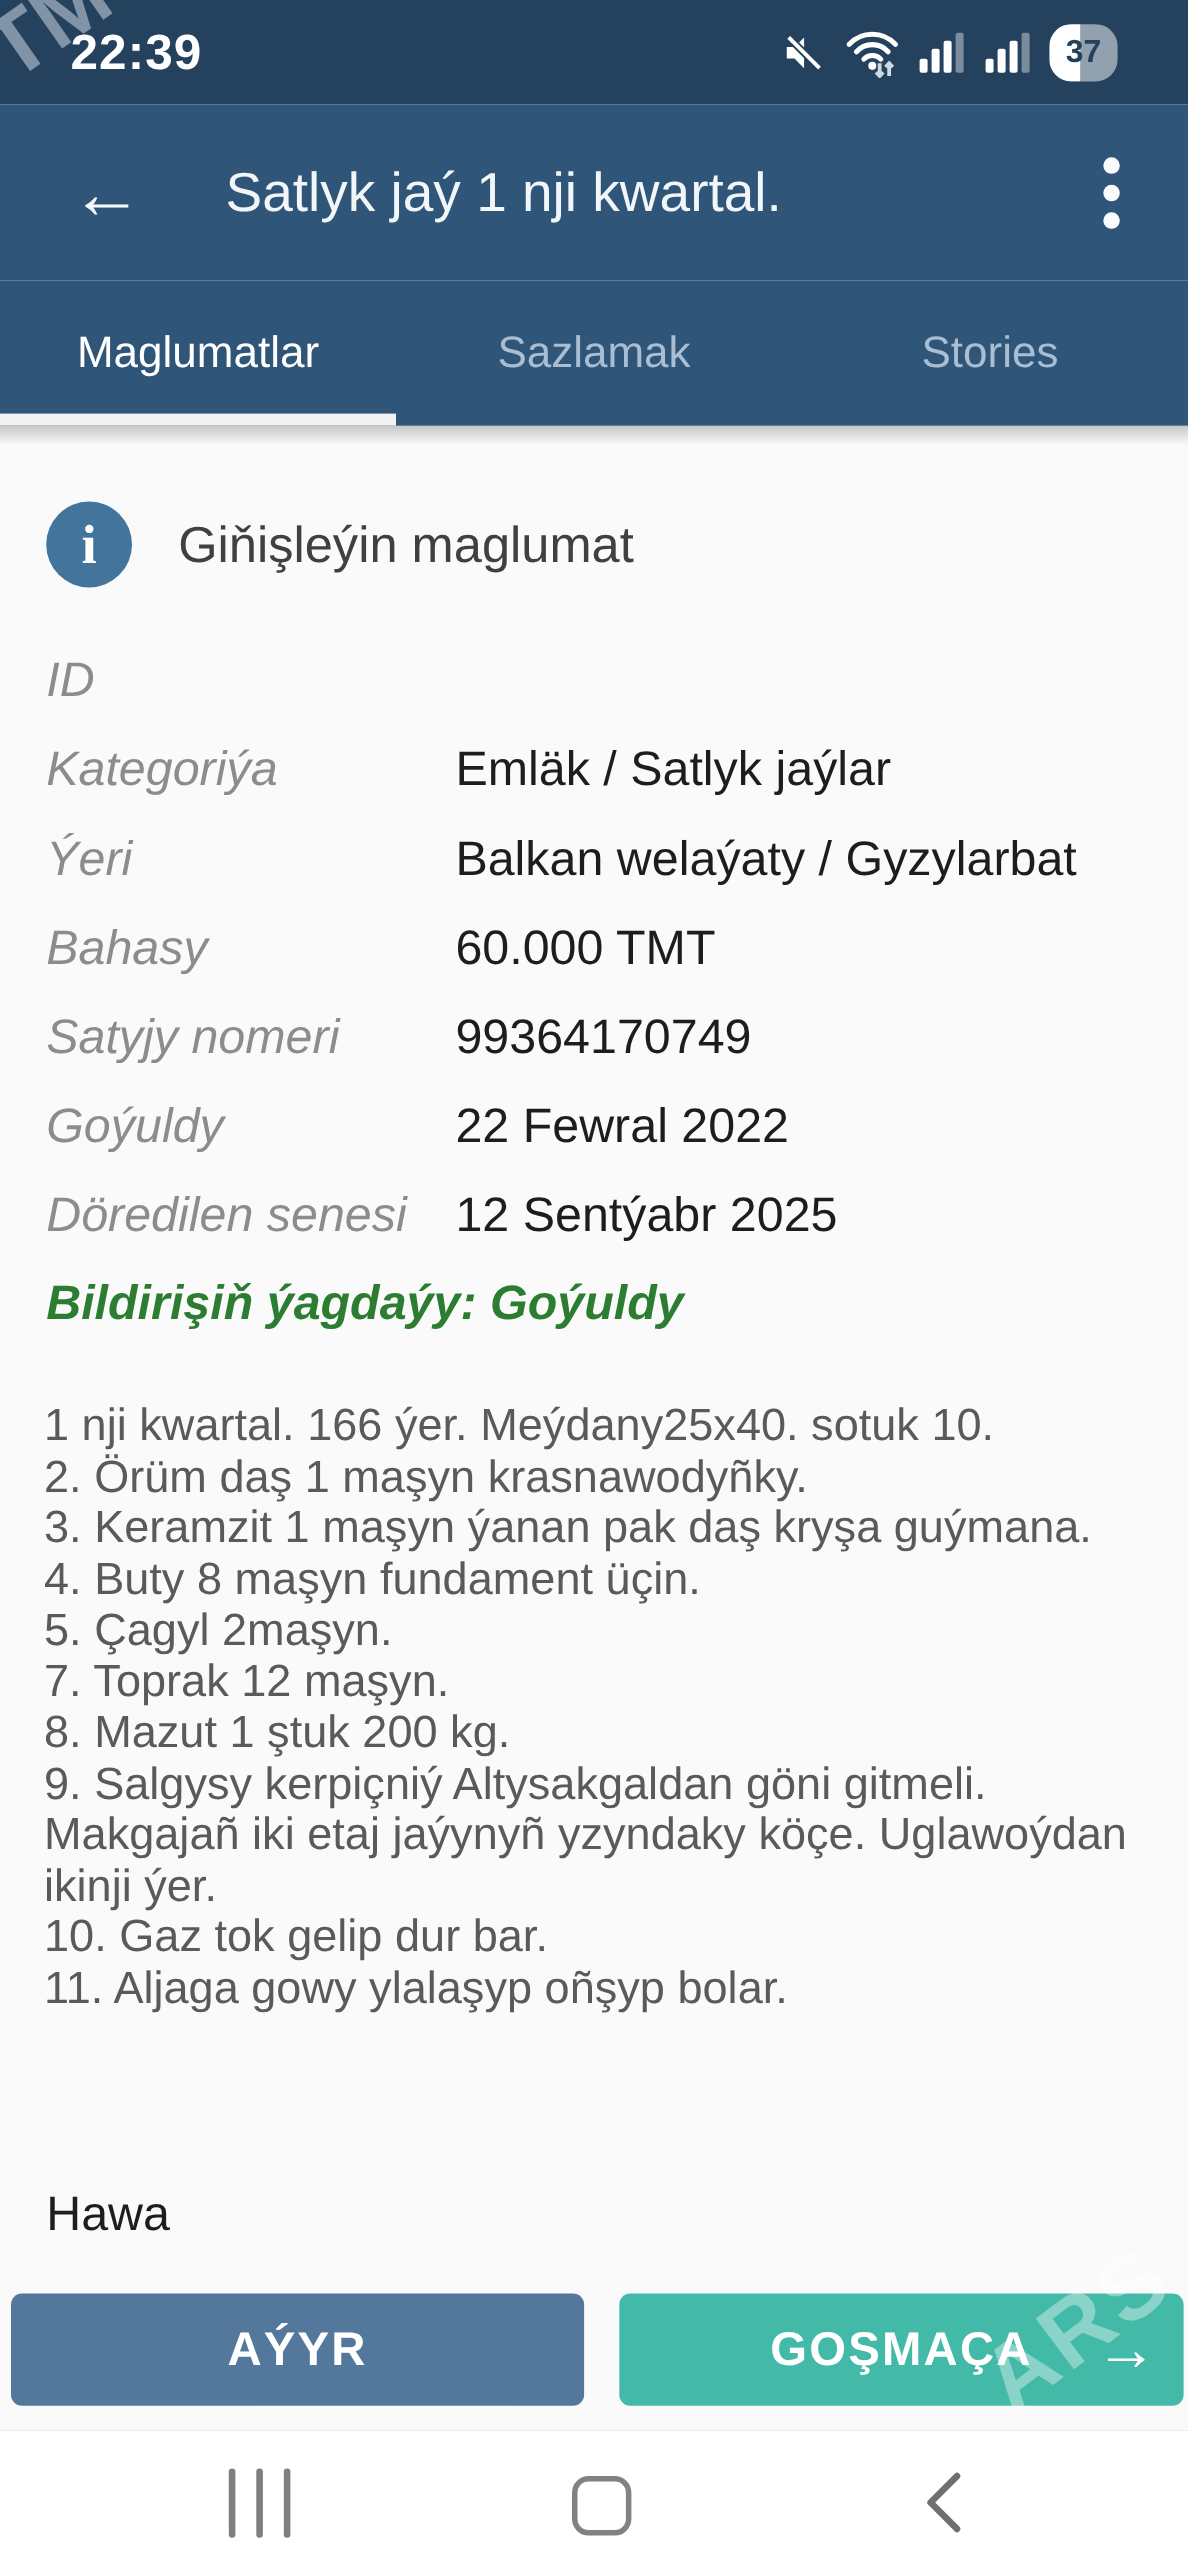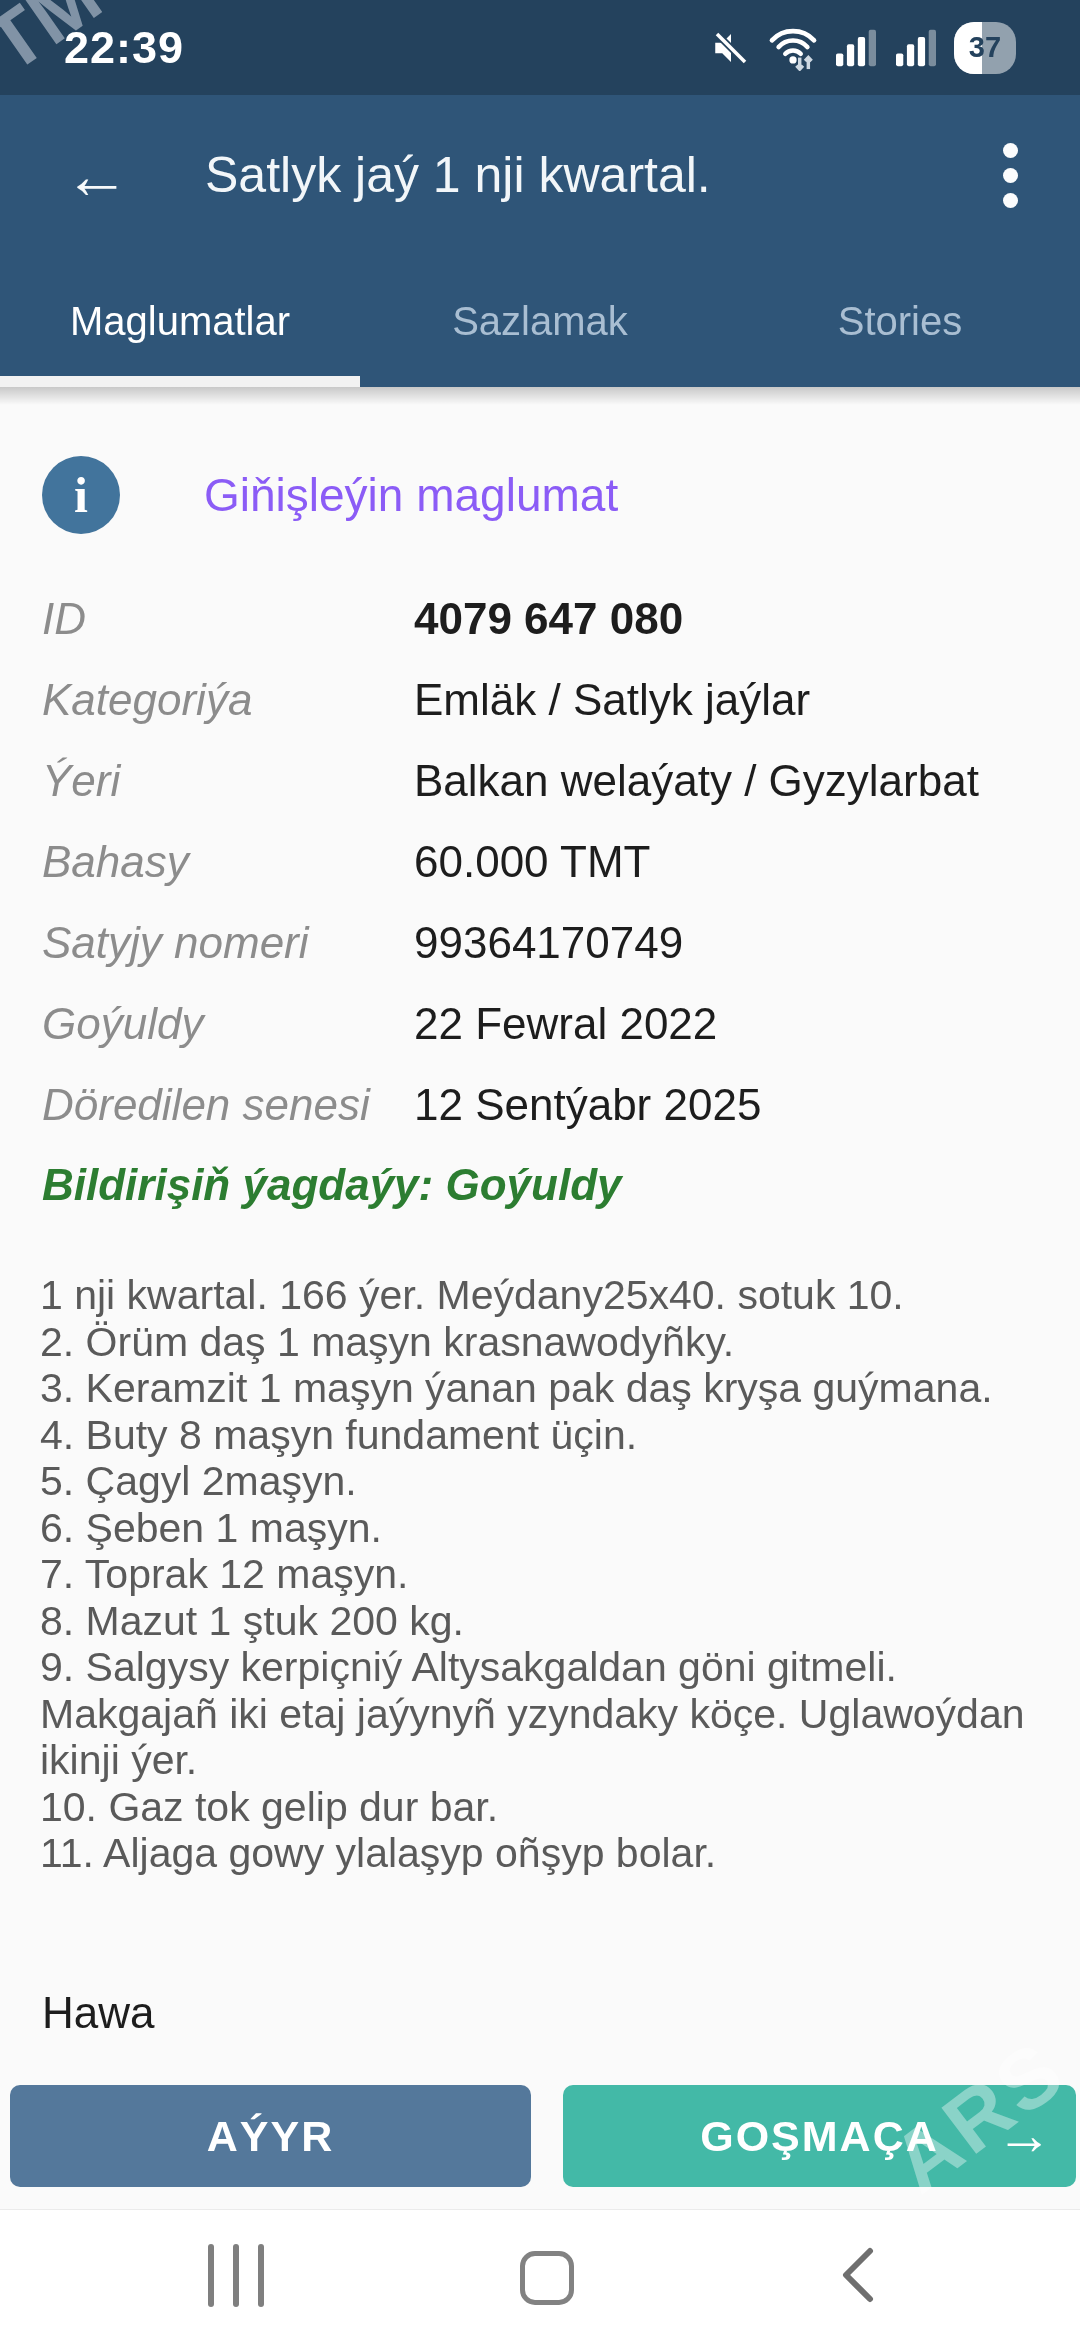--- a/index.html
+++ b/index.html
@@ -30,21 +30,21 @@
   .tab-bar{position:absolute;left:0;top:255px;width:1080px;height:132px;background:#2f5578;display:flex;}
   .tab{flex:1;display:flex;align-items:center;justify-content:center;font-size:40px;color:#a9bed2;}
   .tab.active{color:#ffffff;}
   .tab-indicator{position:absolute;left:0;bottom:0;width:360px;height:11px;background:#f2f2f2;}
   .tab-shadow{position:absolute;left:0;top:387px;width:1080px;height:18px;
     background:linear-gradient(to bottom,rgba(0,0,0,0.20),rgba(0,0,0,0));}
   
   .info-row{position:absolute;left:42px;top:455px;height:80px;display:flex;align-items:center;gap:42px;}
   .info-circle{width:78px;height:78px;border-radius:50%;background:#42749c;display:flex;align-items:center;justify-content:center;
     color:#fff;font-size:50px;font-weight:700;font-family:"Liberation Serif",serif;}
-  .info-title{font-size:46px;color:#8b5cf6;margin-left:42px;}
+  .info-title{font-size:46px;color:#404040;}
   
   .details{position:absolute;left:42px;top:578px;width:1000px;}
   .details .row{height:81px;display:flex;align-items:center;}
   .details .label{width:372px;font-size:44px;color:#8c8c8c;font-style:italic;}
   .details .value{font-size:44px;color:#1d1d1d;}
   .details .row:first-child .value{font-weight:700;}
   .status-green{position:absolute;left:42px;top:1160px;font-size:44px;font-weight:700;font-style:italic;color:#2c7d31;}
   
   .description{position:absolute;left:40px;top:1272px;width:1012px;font-size:41px;line-height:46.5px;color:#5a5a5a;}
   
@@ -144,21 +144,20 @@
   <div class="tab-shadow"></div>
 
   <div class="info-row">
     <div class="info-circle">i</div>
     <div class="info-title">Giňişleýin maglumat</div>
   </div>
 
   <div class="details">
     <div class="row">
       <span class="label">ID</span>
-      <span class="value">4079 647 080</span>
     </div>
     <div class="row">
       <span class="label">Kategoriýa</span>
       <span class="value">Emläk / Satlyk jaýlar</span>
     </div>
     <div class="row">
       <span class="label">Ýeri</span>
       <span class="value">Balkan welaýaty / Gyzylarbat</span>
     </div>
     <div class="row">
@@ -180,21 +179,20 @@
   </div>
 
   <div class="status-green">Bildirişiň ýagdaýy: Goýuldy</div>
 
   <div class="description">
     <div>1 nji kwartal. 166 ýer. Meýdany25x40. sotuk 10.</div>
     <div>2. Örüm daş 1 maşyn krasnawodyñky.</div>
     <div>3. Keramzit 1 maşyn ýanan pak daş kryşa guýmana.</div>
     <div>4. Buty 8 maşyn fundament üçin.</div>
     <div>5. Çagyl 2maşyn.</div>
-    <div>6. Şeben 1 maşyn.</div>
     <div>7. Toprak 12 maşyn.</div>
     <div>8. Mazut 1 ştuk 200 kg.</div>
     <div>9. Salgysy kerpiçniý Altysakgaldan göni gitmeli. Makgajañ iki etaj jaýynyñ yzyndaky köçe. Uglawoýdan ikinji ýer.</div>
     <div>10. Gaz tok gelip dur bar.</div>
     <div>11. Aljaga gowy ylalaşyp oñşyp bolar.</div>
   </div>
 
   <div class="exchange">
     <span class="value">Hawa</span>
   </div>

